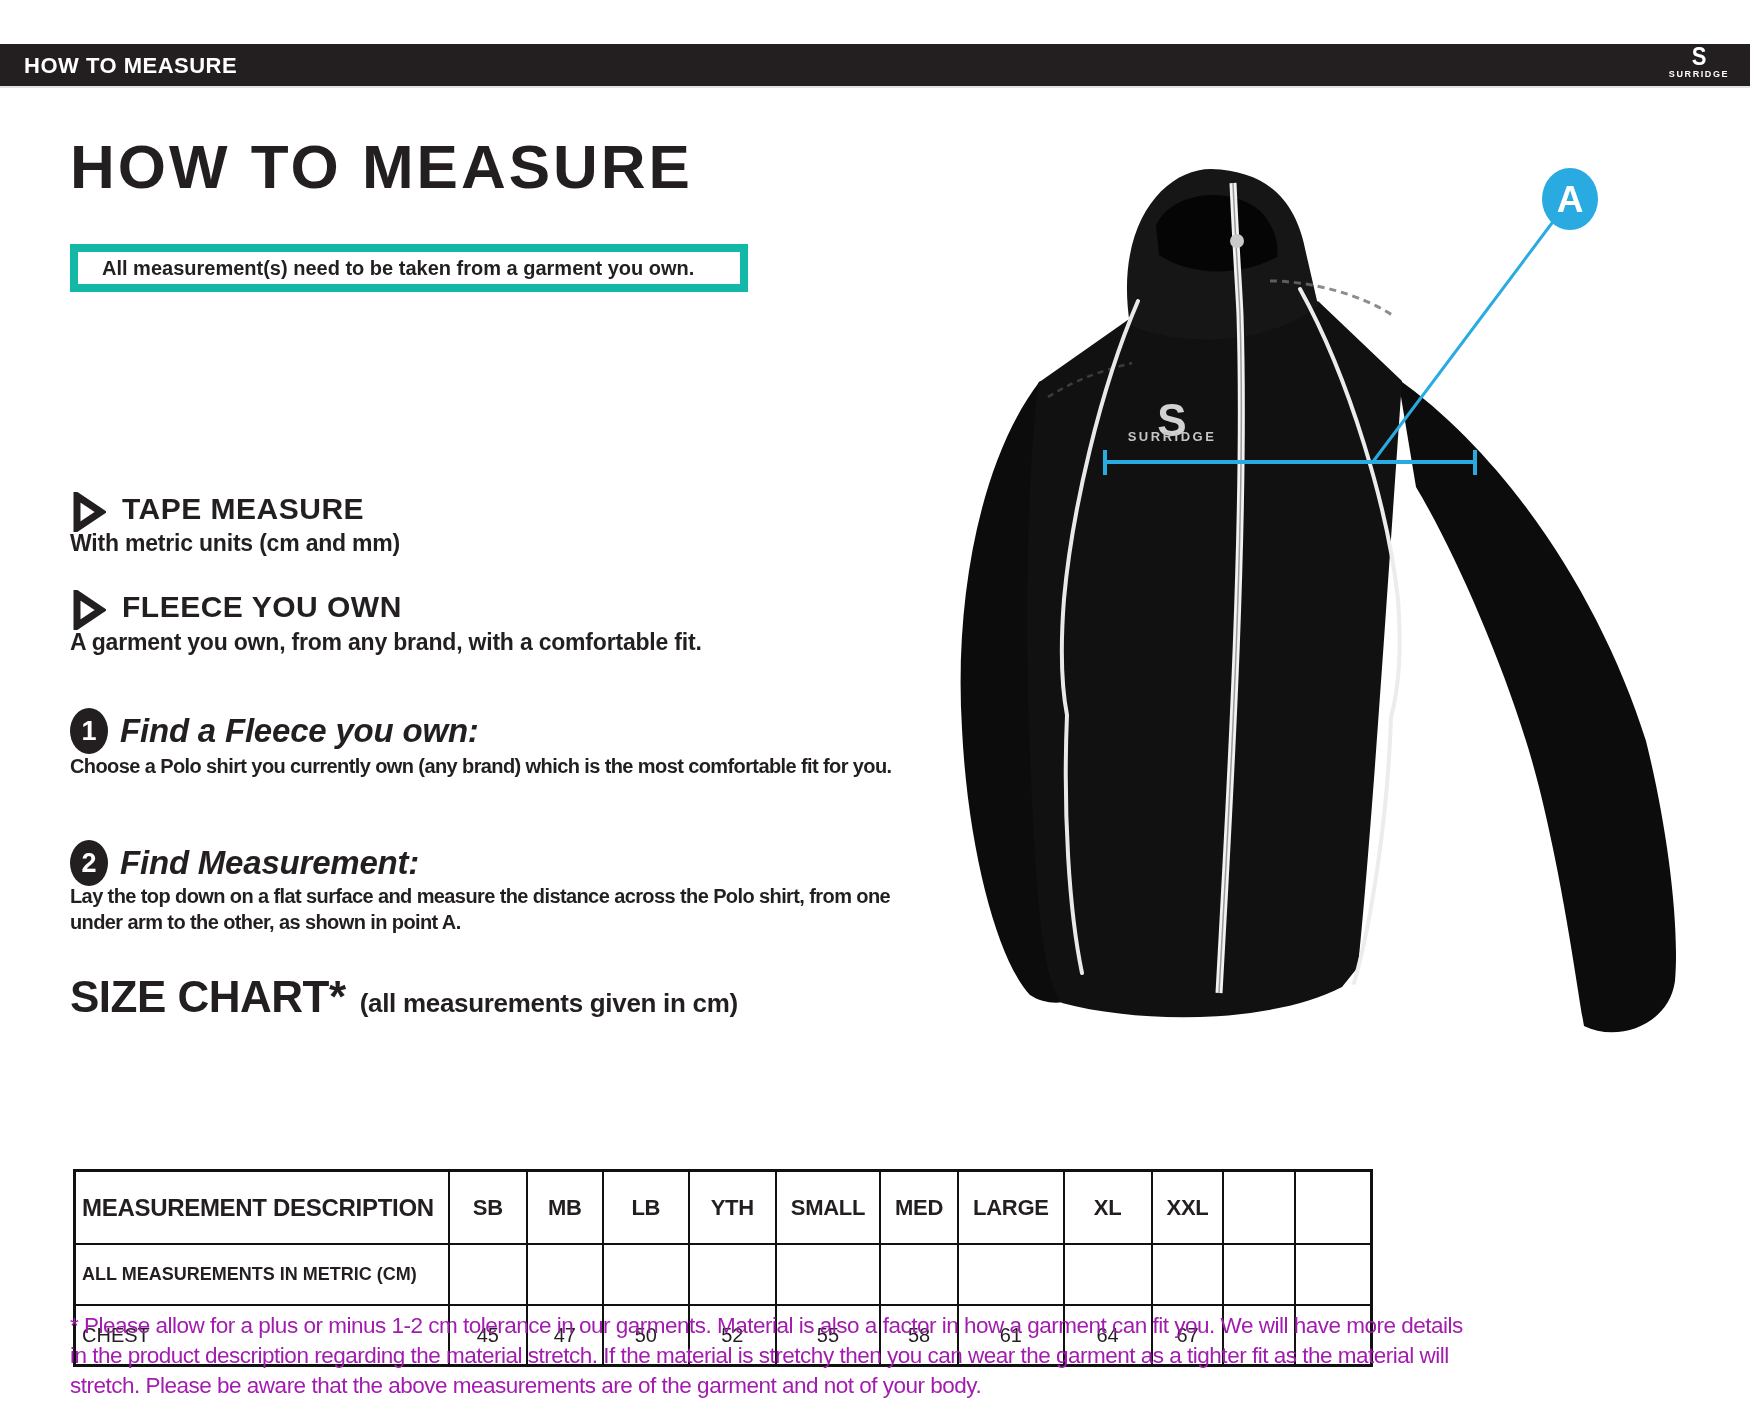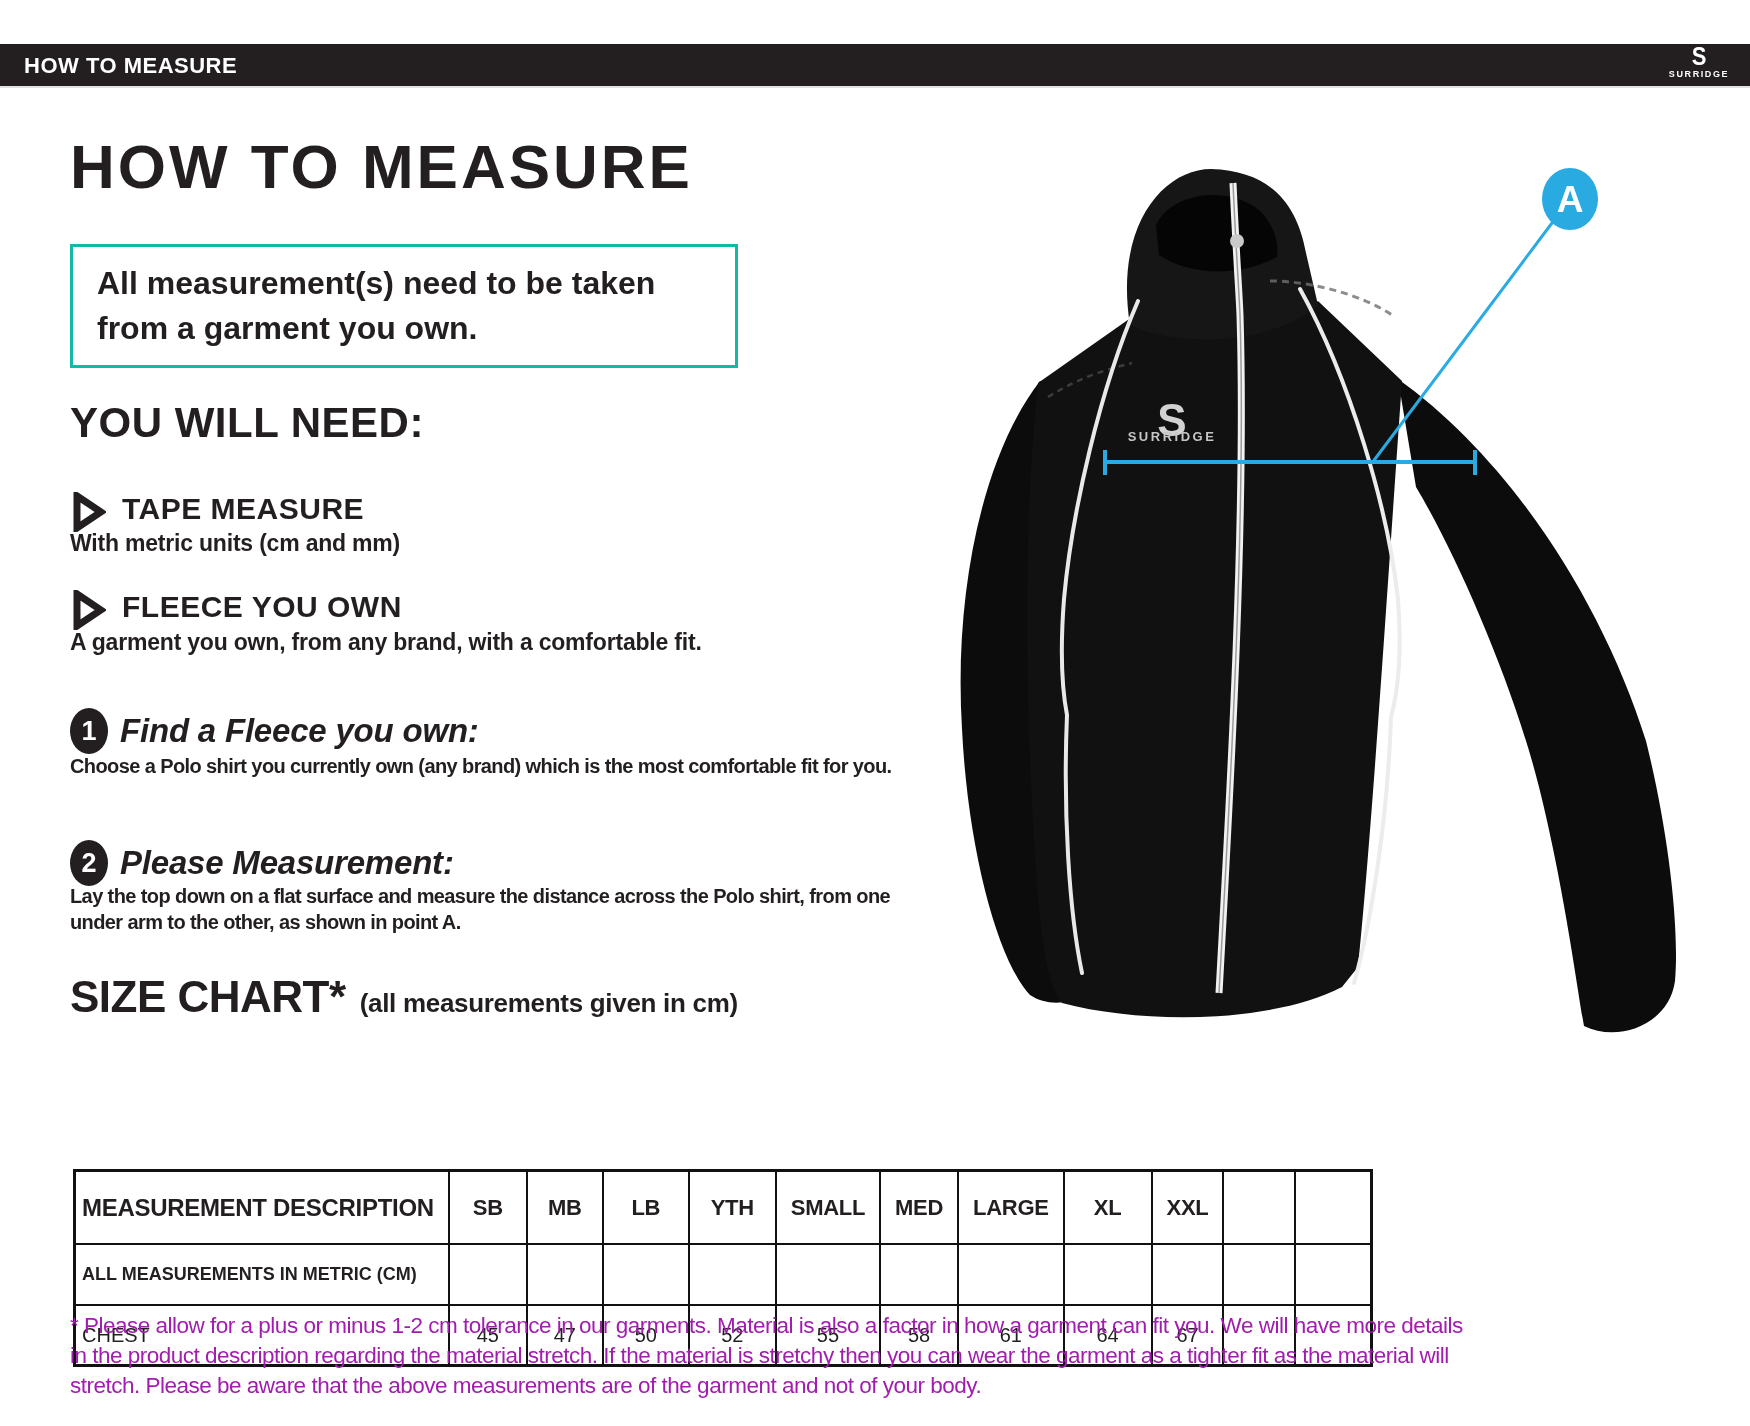--- a/index.html
+++ b/index.html
@@ -11,22 +11,22 @@
           border-bottom:2px solid #e2e2e2;}
   .topbar-title{position:absolute;left:24px;top:9px;font-size:22px;font-weight:800;
                 letter-spacing:.5px;color:#ffffff;}
   .topbar-logo{position:absolute;right:16px;top:2px;width:70px;text-align:center;color:#fff;}
   .topbar-logo .s{font-size:22px;font-weight:800;line-height:22px;display:block;transform:scaleY(1.15);}
   .topbar-logo .w{font-size:9px;font-weight:700;letter-spacing:1.6px;display:block;margin-top:1px;}
 
   
   .h1{position:absolute;left:70px;top:92px;font-size:62px;font-weight:800;letter-spacing:3px;
       line-height:1;white-space:nowrap;}
-  .notebox{position:absolute;left:70px;top:200px;width:614px;border:3px solid #14b8a6;
-           padding:14px 24px;font-size:32px;font-weight:700;line-height:1.4;}
+  .notebox{position:absolute;left:70px;top:200px;width:614px;border:8px solid #14b8a6;
+           padding:2px 24px;font-size:20px;font-weight:700;line-height:1.4;}
   .h2{position:absolute;left:70px;top:355px;font-size:42px;font-weight:800;letter-spacing:.5px;}
 
   .need-item-label{position:absolute;font-size:30px;font-weight:800;letter-spacing:.5px;}
   .need-item-desc{position:absolute;font-size:23px;font-weight:700;letter-spacing:-.2px;}
   .tri{position:absolute;width:34px;height:40px;}
 
   .badge{position:absolute;width:38px;height:46px;border-radius:50%;background:#231f20;color:#fff;
          display:flex;align-items:center;justify-content:center;font-size:27px;font-weight:800;}
   .step-title{position:absolute;font-size:33px;font-weight:800;letter-spacing:-.2px;font-style:italic;}
   .step-desc{position:absolute;width:840px;font-size:20px;font-weight:700;line-height:1.28;letter-spacing:-.6px;}
@@ -62,40 +62,39 @@
     <div class="topbar-logo">
       <span class="s">S</span>
       <span class="w">SURRIDGE</span>
     </div>
   </div>
 
   <div class="h1">HOW TO MEASURE</div>
 
   <div class="notebox">All measurement(s) need to be taken from a garment you own.</div>
 
-  <div class="h2">YOU WILL NEED:</div>
 
   <svg class="tri" style="left:72px;top:448px;" viewBox="0 0 34 40">
     <path d="M5 4 L29 20 L5 36 Z" fill="none" stroke="#231f20" stroke-width="7"></path>
   </svg>
   <div class="need-item-label" style="left:122px;top:448px;">TAPE MEASURE</div>
   <div class="need-item-desc" style="left:70px;top:486px;">With metric units (cm and mm)</div>
 
   <svg class="tri" style="left:72px;top:546px;" viewBox="0 0 34 40">
     <path d="M5 4 L29 20 L5 36 Z" fill="none" stroke="#231f20" stroke-width="7"></path>
   </svg>
   <div class="need-item-label" style="left:122px;top:546px;">FLEECE YOU OWN</div>
   <div class="need-item-desc" style="left:70px;top:585px;">A garment you own, from any brand, with a comfortable fit.</div>
 
   <div class="badge" style="left:70px;top:664px;">1</div>
   <div class="step-title" style="left:120px;top:668px;">Find a Fleece you own:</div>
   <div class="step-desc" style="left:70px;top:710px;">Choose a Polo shirt you currently own (any brand) which is the most comfortable fit for you.</div>
 
   <div class="badge" style="left:70px;top:796px;">2</div>
-  <div class="step-title" style="left:120px;top:800px;">Please Measurement:</div>
+  <div class="step-title" style="left:120px;top:800px;">Find Measurement:</div>
   <div class="step-desc" style="left:70px;top:840px;">Lay the top down on a flat surface and measure the distance across the Polo shirt, from one under arm to the other, as shown in point A.</div>
 
   <div class="h3">
     <span>SIZE CHART*</span><span class="h3-sub">(all measurements given in cm)</span>
   </div>
 
   <table class="size-table">
       <colgroup>
         <col style="width: 364px;">
         <col style="width: 78px;">

